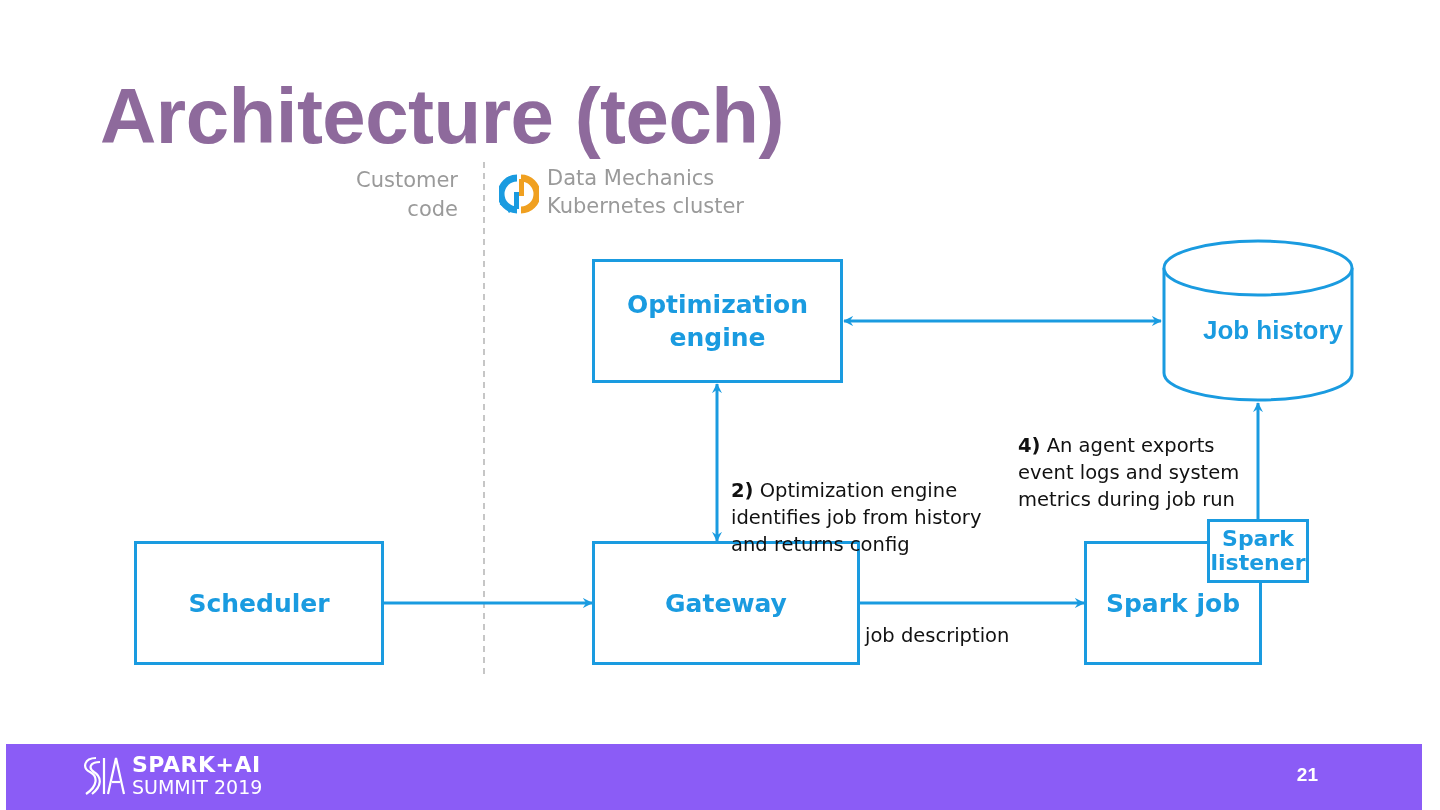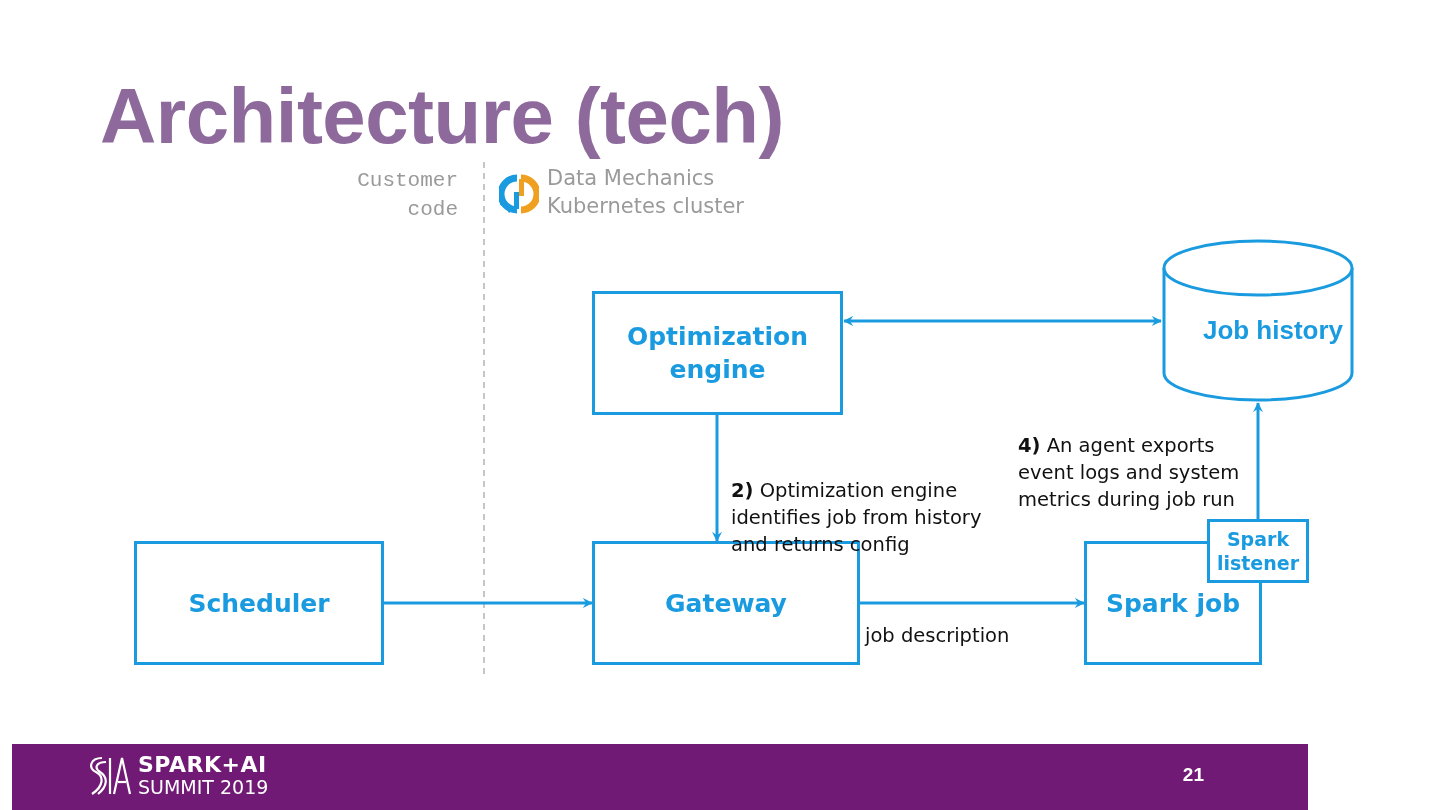--- a/index.html
+++ b/index.html
@@ -1,33 +1,33 @@
 <!DOCTYPE html>
 <html><head>
 <meta charset="utf-8">
 <style>
   html, body { margin:0; padding:0; }
   body { width:1440px; height:810px; position:relative; background:#ffffff; overflow:hidden;
          font-family:"DejaVu Sans", sans-serif; }
   .title { position:absolute; left:84px; top:55px; font-family:"Liberation Sans", sans-serif;
            font-weight:bold; font-size:78px; color:#8E6A9C; letter-spacing:-0.5px; line-height:90px; margin:16px; }
   .zone-left { position:absolute; left:300px; top:166px; width:158px; text-align:right;
-               font-size:21px; line-height:29px; color:#9a9a9a;font-family:Liberation Mono, monospace; }
+               font-size:21px; line-height:29px; color:#9a9a9a; }
   .zone-right { position:absolute; left:547px; top:164px; font-size:21px; line-height:28px; color:#9a9a9a; }
   .logo { position:absolute; left:499px; top:174px; width:40px; height:40px; }
   svg.diagram { position:absolute; left:0; top:0; }
   .box { position:absolute; border:3px solid #1A9BE0; box-sizing:border-box; background:#fff;
          display:flex; align-items:center; justify-content:center; text-align:center;
          color:#1A9BE0; font-weight:bold; font-size:25px; line-height:33px; }
   .cyl-label { position:absolute; left:1163px; top:315px; width:220px; text-align:center;
                font-family:"Liberation Sans", sans-serif; font-weight:bold; font-size:26px; color:#1A9BE0; }
-  .listener { font-size:19px; line-height:24px; }
+  .listener { font-size:22px; line-height:24px; }
   .note { position:absolute; font-size:19.5px; line-height:27px; color:#111; }
   .note b { font-weight:bold; }
-  .footer { position:absolute; left:12px; top:744px; width:1296px; height:66px; background:#701a75; }
+  .footer { position:absolute; left:6px; top:744px; width:1416px; height:66px; background:#8b5cf6; }
   .brand { position:absolute; left:72px; top:10px; display:flex; align-items:center; }
   .brand-text { color:#fff; margin-left:6px; }
   .brand-l1 { font-weight:bold; font-size:22px; line-height:22px; letter-spacing:0.5px; }
   .brand-l2 { font-size:19px; line-height:22px; }
   .page-num { position:absolute; right:104px; top:20px; color:#fff; font-family:"Liberation Sans", sans-serif;
               font-weight:bold; font-size:19px; }
 </style>
 </head>
 <body>
 
@@ -67,21 +67,21 @@
   <line x1="844" y1="321" x2="1161" y2="321" stroke="#1A9BE0" stroke-width="3" marker-start="url(#ah)" marker-end="url(#ah)"></line>
   <line x1="842" y1="603" x2="1084" y2="603" stroke="#1A9BE0" stroke-width="3" marker-end="url(#ah)"></line>
   <line x1="1258" y1="520" x2="1258" y2="403" stroke="#1A9BE0" stroke-width="3" marker-end="url(#ah)"></line>
 
   <g>
     <path d="M1164 268 L1164 373 A94 27 0 0 0 1352 373 L1352 268" fill="#fff" stroke="#1A9BE0" stroke-width="3"></path>
     <ellipse cx="1258" cy="268" rx="94" ry="27" fill="#fff" stroke="#1A9BE0" stroke-width="3"></ellipse>
   </g>
 </svg>
 
-<div class="box" style="left:592px;top:259px;width:251px;height:124px;margin-top:32px;">
+<div class="box" style="left:592px;top:259px;width:251px;height:124px;">
   <div>
     <div>Optimization</div>
     <div>engine</div>
   </div>
 </div>
 <div class="cyl-label">Job history</div>
 <div class="box" style="left:134px;top:541px;width:250px;height:124px;">
   <span>Scheduler</span>
 </div>
 <div class="box" style="left:592px;top:541px;width:268px;height:124px;">

